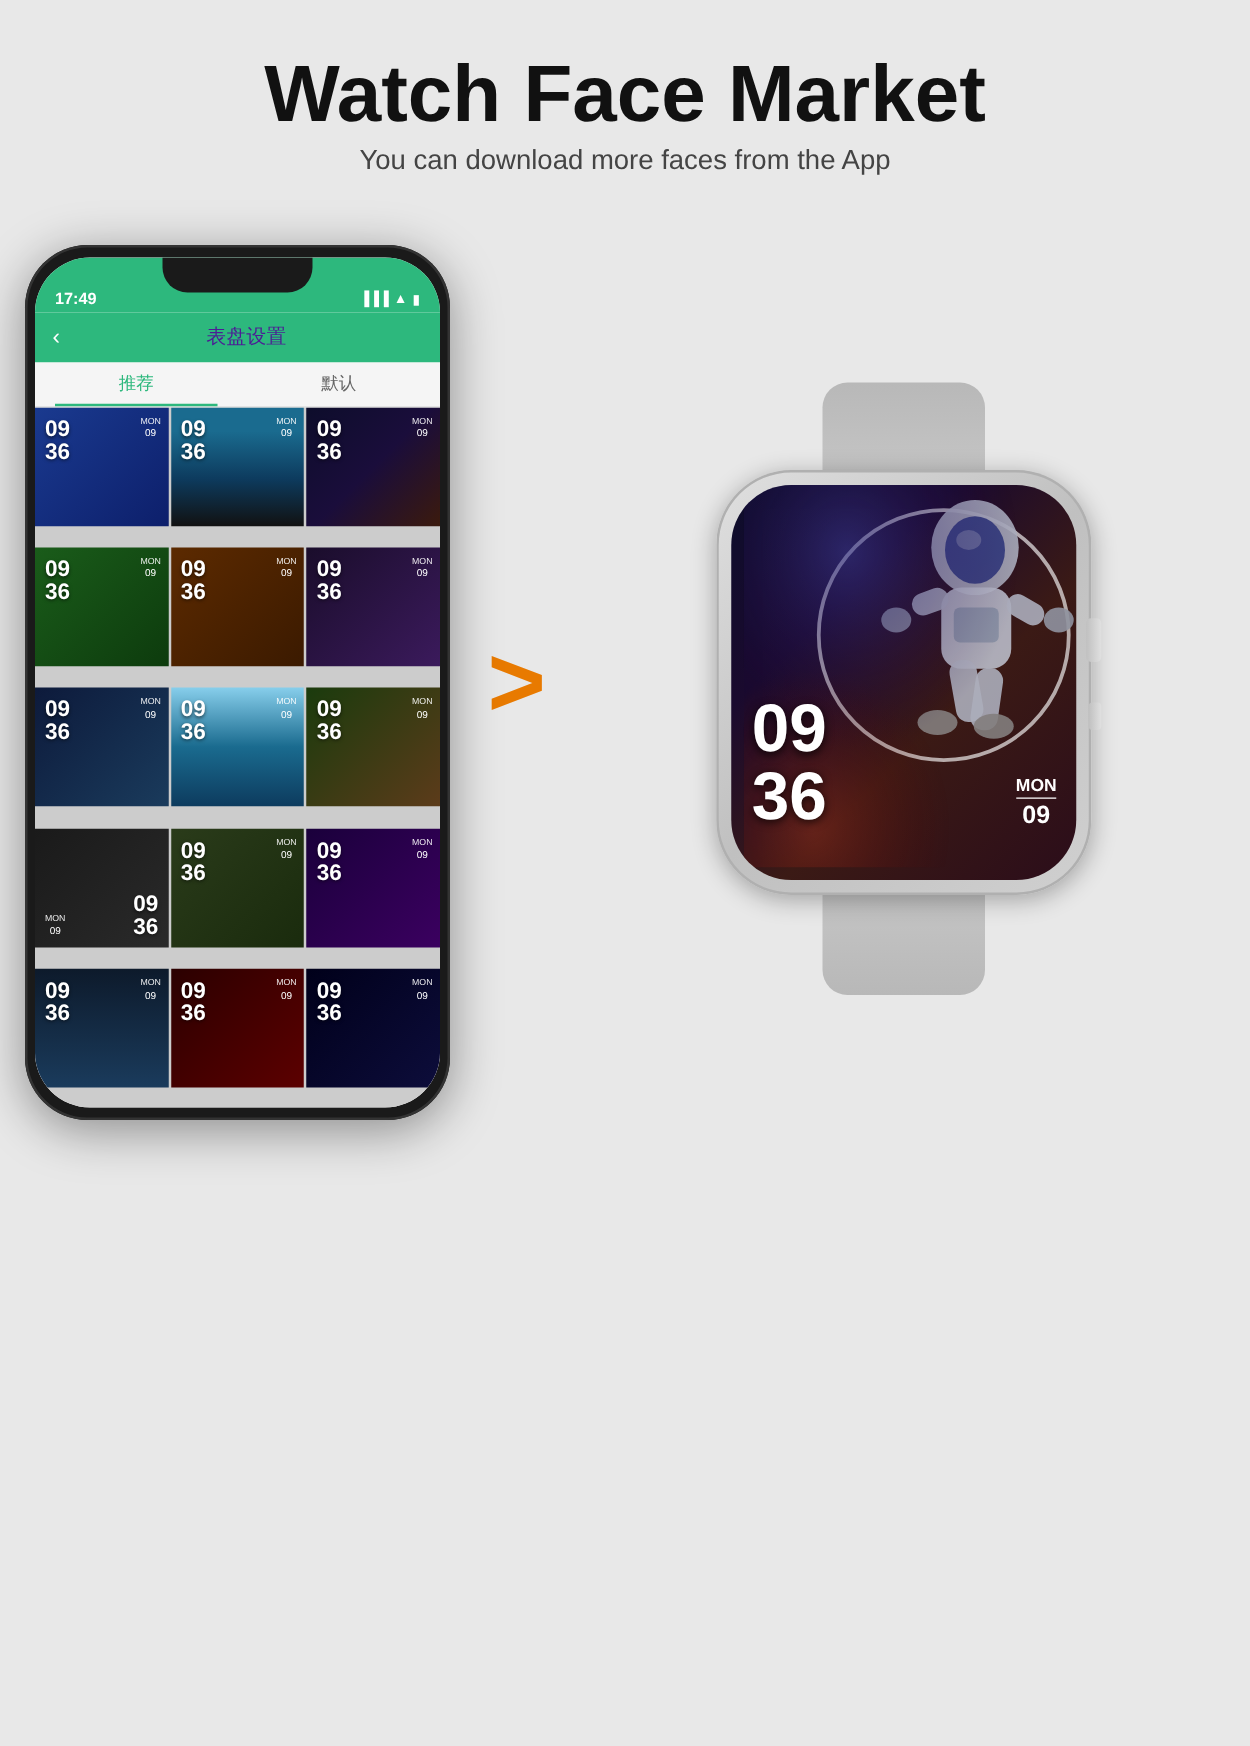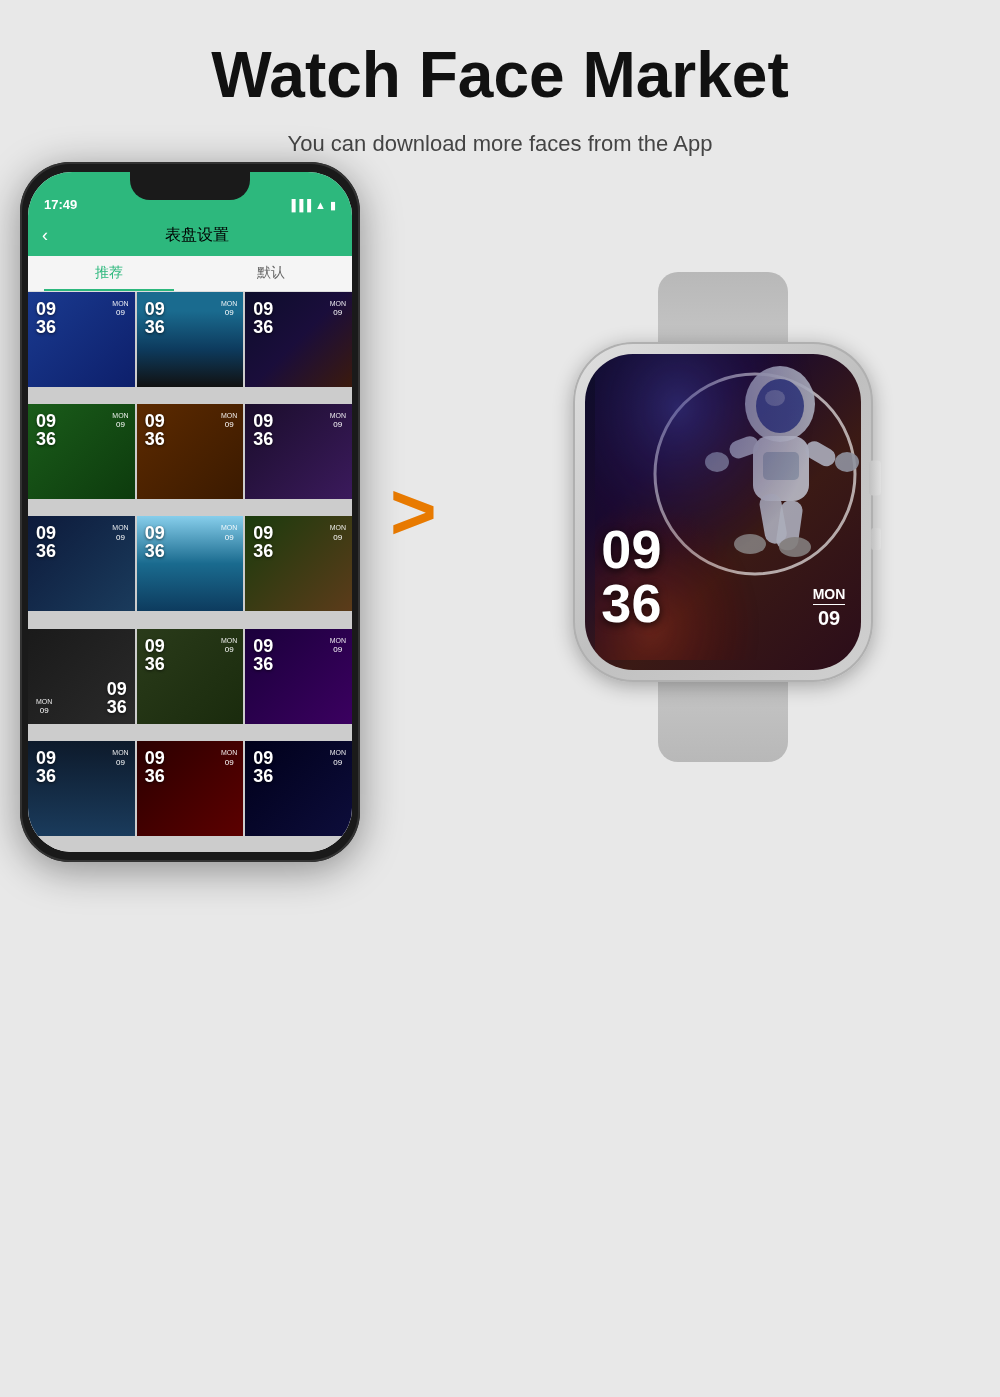--- a/index.html
+++ b/index.html
@@ -13,29 +13,29 @@
       flex-direction: column;
       align-items: center;
       padding: 40px 20px 60px;
     }
 
     .page-title {
       font-size: 64px;
       font-weight: 900;
       color: #111;
       text-align: center;
-      margin-bottom: 16px;
       line-height: 1.1;
     }
 
     .page-subtitle {
       font-size: 22px;
       color: #444;
       text-align: center;
       line-height: 1.6;
+      margin-bottom: 50px;
       font-weight: 400;
     }
 
     .content-row {
       display: flex;
       align-items: center;
       justify-content: center;
       gap: 30px;
       width: 100%;
       max-width: 960px;
@@ -119,21 +119,21 @@
 
     .nav-back {
       color: #fff;
       font-size: 18px;
       font-weight: 300;
     }
 
     .nav-title {
       flex: 1;
       text-align: center;
-      color: #000000;
+      color: #4c1d95;
       font-size: 16px;
       font-weight: 500;
     }
 
     .phone-tabs {
       display: flex;
       background: #f5f5f5;
       border-bottom: 1px solid #ddd;
       height: 36px;
     }

